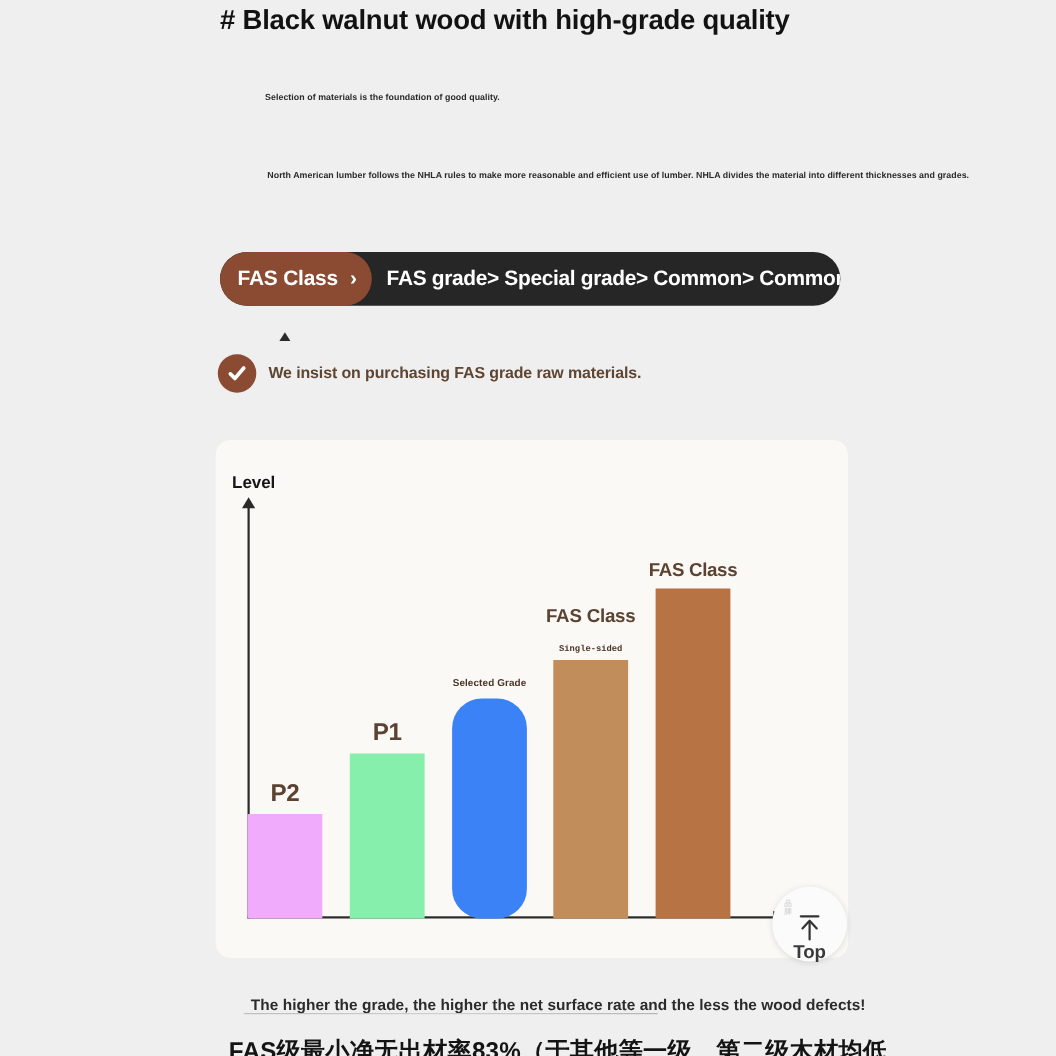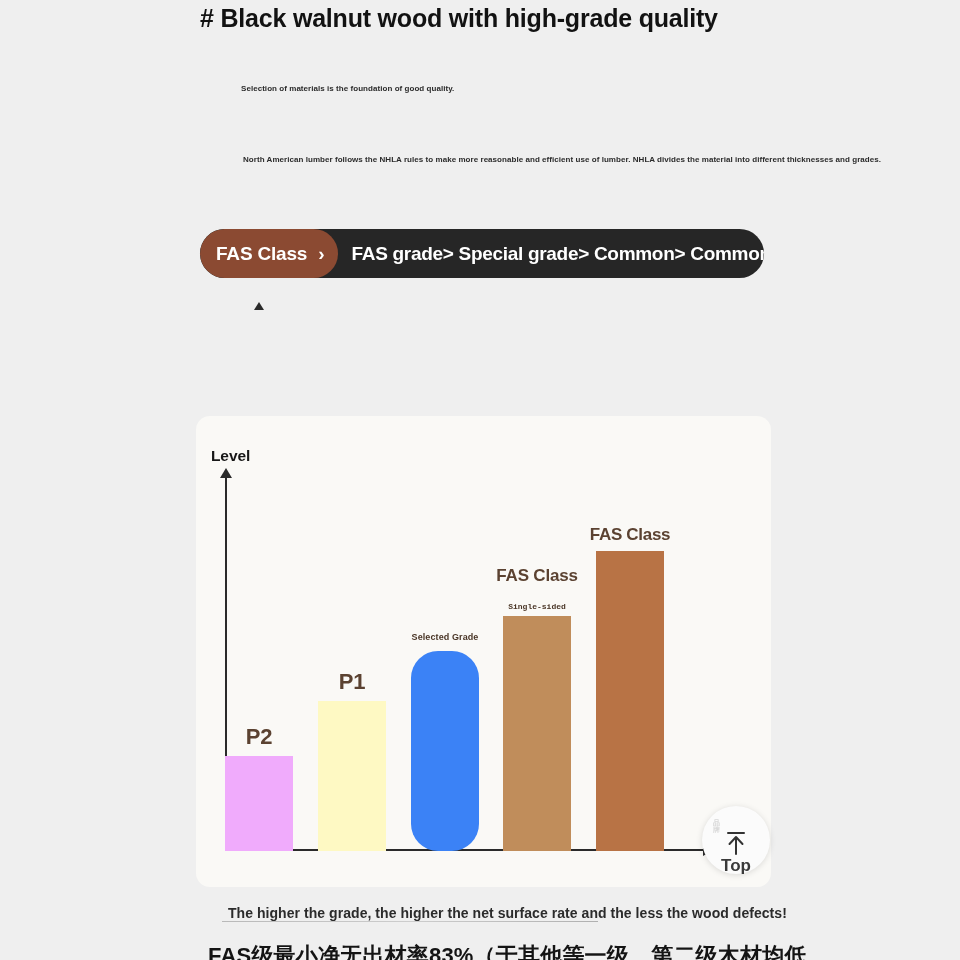--- a/index.html
+++ b/index.html
@@ -139,21 +139,21 @@
     font-weight: 700;
     color: #5e4633;
     white-space: nowrap;
     letter-spacing: -0.1px;
   }
 
   
   .chart-card {
     position: absolute;
     left: 196px;
-    top: 416px;
+    top: 400px;
     width: 575px;
     height: 471px;
     background: #faf9f6;
     border-radius: 14px;
   }
 
   .chart-title {
     position: absolute;
     left: 15px;
     top: 31px;
@@ -340,34 +340,42 @@
       <span class="grade-pill-chevron">›</span>
     </div>
     <div class="grade-chain">
       <span>FAS grade&gt; Special grade&gt; Common&gt; Common</span>
 
     </div>
   </div>
 
   <div class="pointer-triangle"></div>
 
+  <div class="insist-row">
+    <span class="check-badge">
+      <svg width="21" height="21" viewBox="0 0 21 21" aria-hidden="true">
+        <path d="M4.4 10.9 L8.6 15.0 L16.6 5.6" fill="none" stroke="#ffffff" stroke-width="3.4" stroke-linecap="round" stroke-linejoin="round"></path>
+      </svg>
+    </span>
+    <span class="insist-text">We insist on purchasing FAS grade raw materials.</span>
+  </div>
 
   <div class="chart-card">
     <div class="chart-title">Level</div>
 
     <div class="plot">
       <div class="axis-y"></div>
       <div class="axis-y-arrow"></div>
       <div class="axis-x"></div>
       <div class="axis-x-arrow"></div>
 
     <div class="bar" style="left: 29px; width: 68px; height: 95px; background: #f0abfc;">
           <div class="bar-label-main">P2</div>
         </div>
-        <div class="bar" style="left: 122px; width: 68px; height: 150px; background: #fef9c3; padding-left: 28px;">
+        <div class="bar" style="left: 122px; width: 68px; height: 150px; background: #86efac; padding-left: 28px;">
           <div class="bar-label-main">P1</div>
         </div>
         <div class="bar" style="left: 215px; width: 68px; height: 200px; background: #3b82f6; border-radius: 27px;">
           <div class="bar-label-main small">Selected Grade</div>
         </div>
         <div class="bar" style="left: 307px; width: 68px; height: 235px; background: rgb(192, 141, 91);">
           <div class="bar-label-stack">
             <span class="big">FAS Class</span>
             <span class="tiny">Single-sided</span>
           </div>

